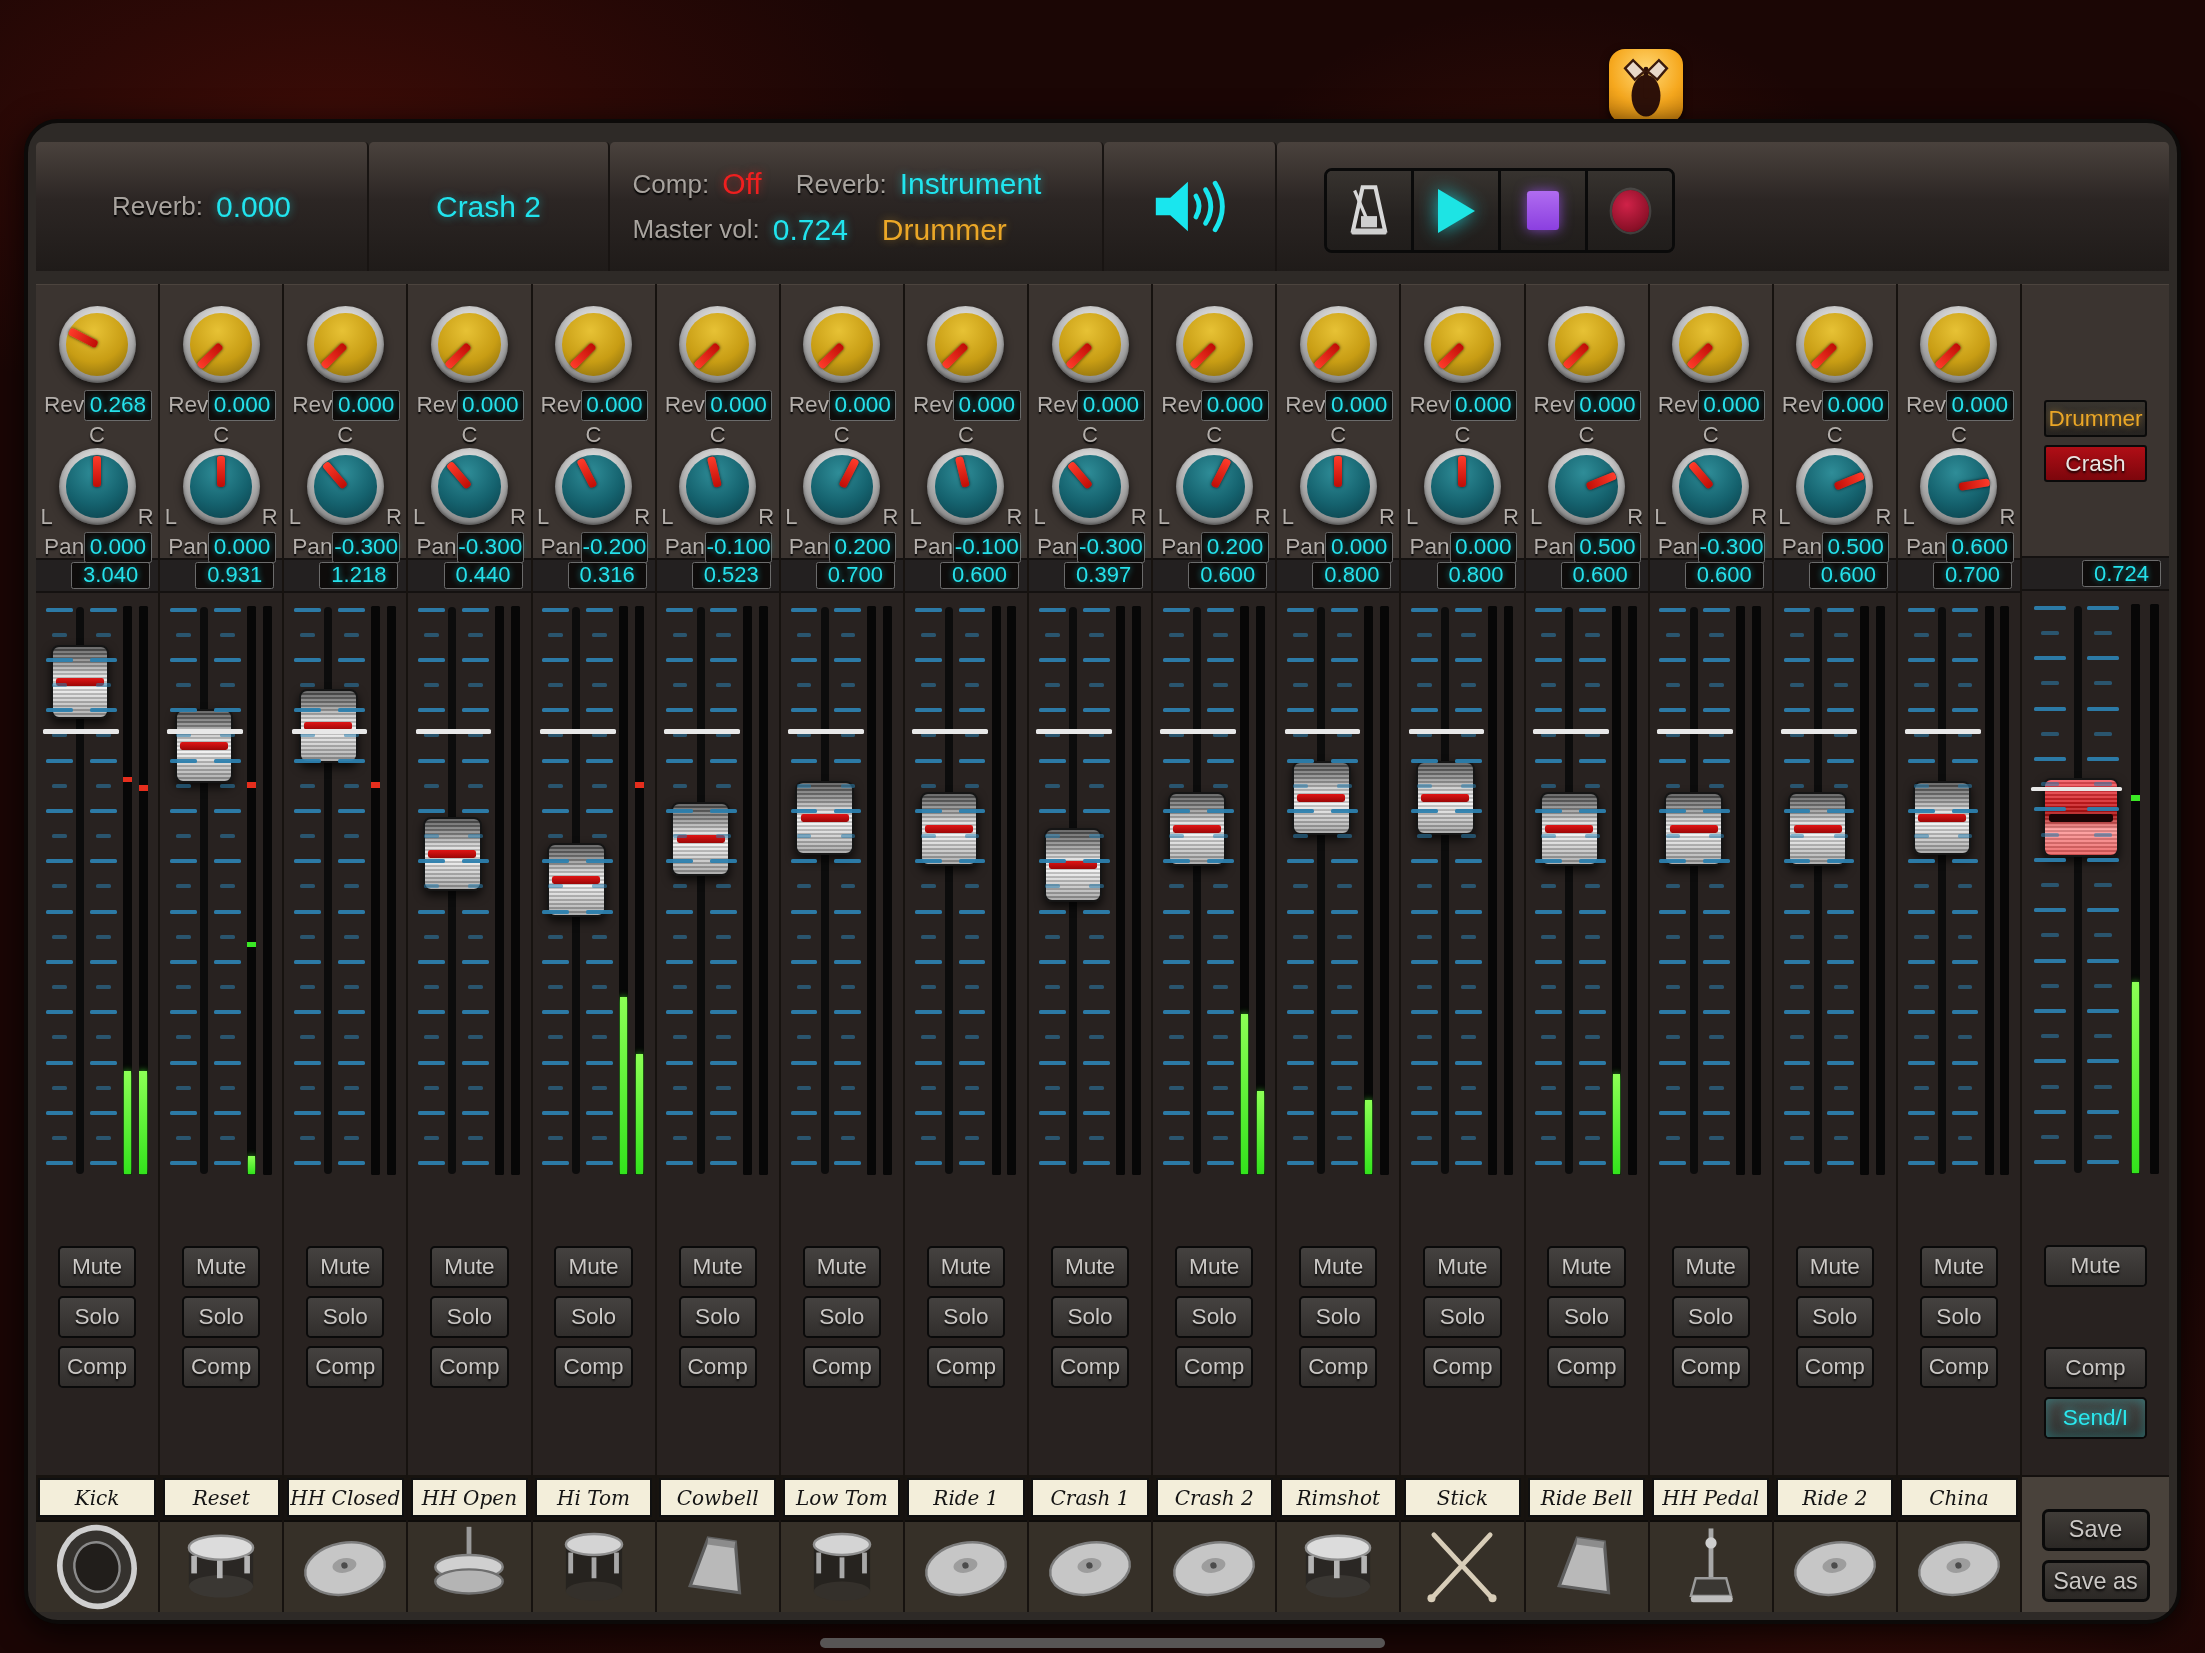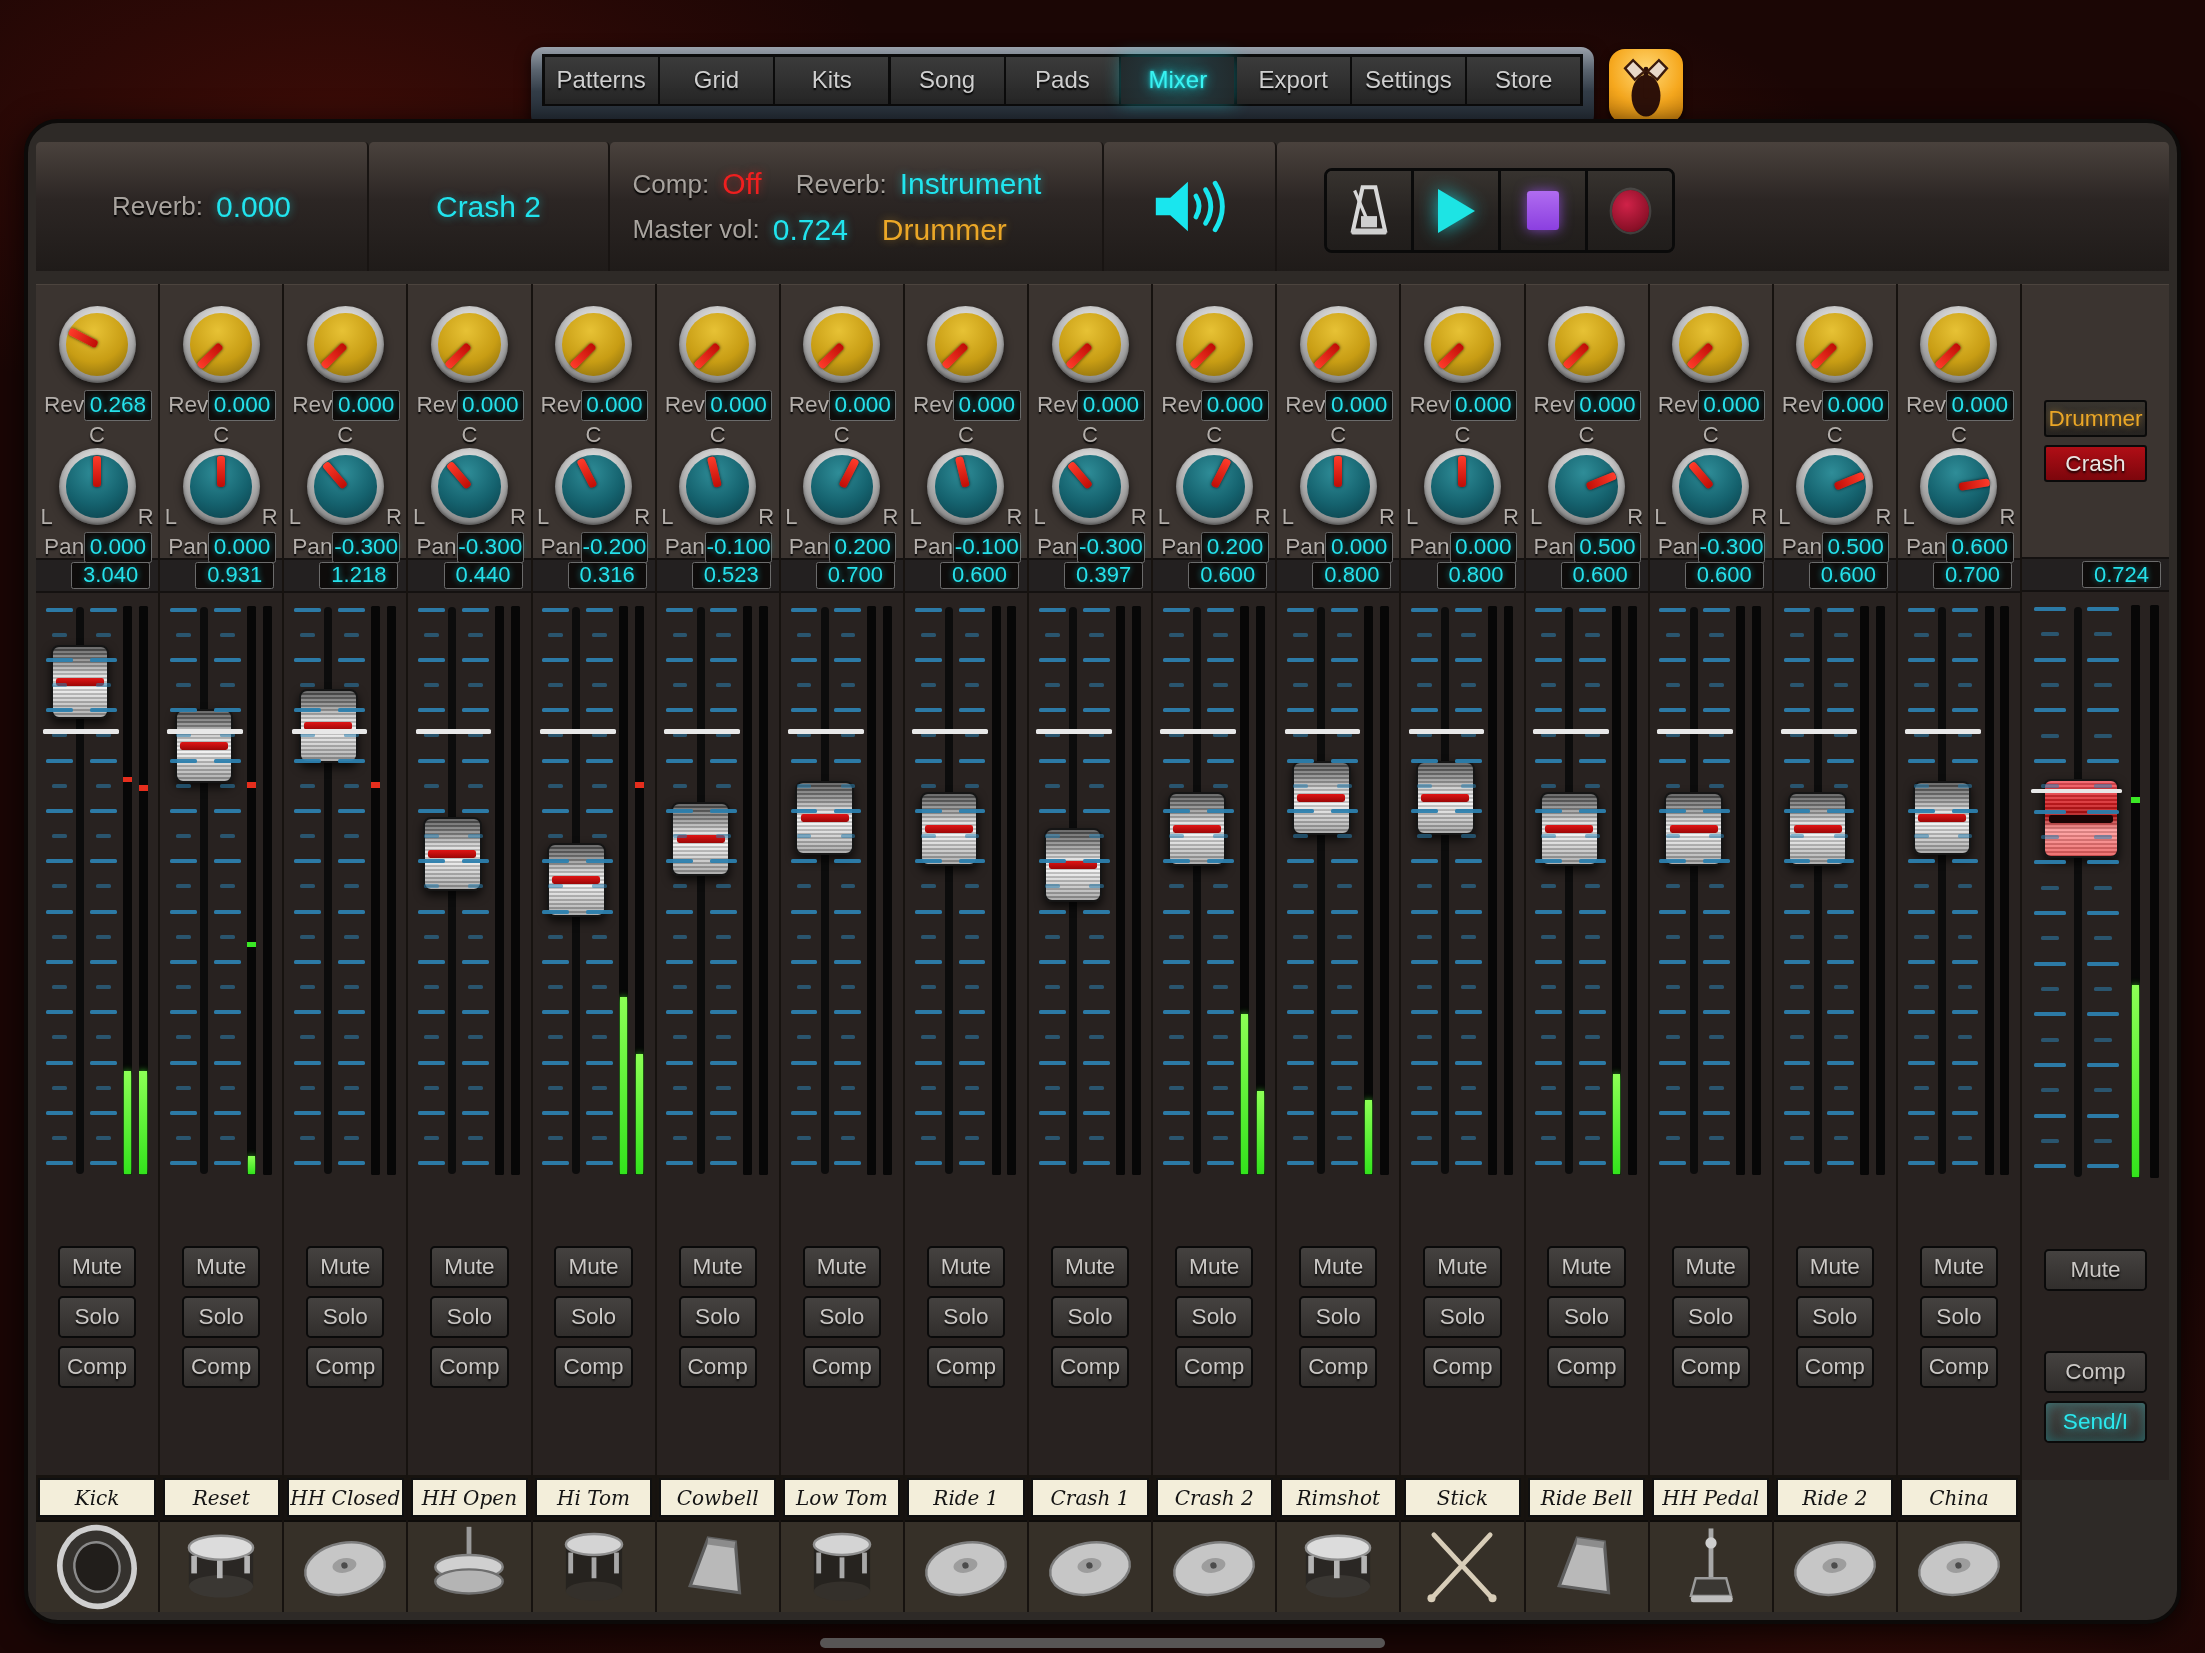--- a/index.html
+++ b/index.html
@@ -129,33 +129,20 @@
     background:linear-gradient(180deg,#403c38,#2b2825);color:#cbc8c5;font-size:23.4px;
     display:flex;align-items:center;justify-content:center;text-shadow:0 1.6px 2.4px #000;}
   
   .home{position:absolute;left:820px;bottom:4.8px;width:565px;height:10.5px;border-radius:5.7px;background:#5e5e5e;opacity:.9;}
   svg{display:block;}
 </style>
 </head>
 <body>
 
 <div class="navwrap">
-  <div class="navbar">
-    <div class="tabs" id="navtabs">
-        <div class="tab">Patterns</div>
-        <div class="tab">Grid</div>
-        <div class="tab">Kits</div>
-        <div class="tab">Song</div>
-        <div class="tab">Pads</div>
-        <div class="tab active">Mixer</div>
-        <div class="tab">Export</div>
-        <div class="tab">Settings</div>
-        <div class="tab">Store</div>
-      </div>
-  </div>
   <div class="applogo">
     <svg width="74" height="74" viewBox="0 0 92 92">
       <ellipse cx="46" cy="58" rx="18" ry="26" fill="#2e1109"></ellipse>
       <rect x="43" y="22" width="6" height="40" rx="3" fill="#2e1109"></rect>
       <g fill="#e8d8c8" stroke="#3a1a0c" stroke-width="3">
         <path d="M30 14 l14 14 -12 10 -12 -14 z"></path>
         <path d="M62 14 l-14 14 12 10 12 -14 z"></path>
       </g>
     </svg>
   </div>
@@ -1911,18 +1898,22 @@
           <div class="tick" style="top: 96%; left: 8%; width: 22%; background: rgb(44, 127, 174); opacity: 0.95;"></div>
           <div class="tick" style="top: 96%; left: 44%; width: 22%; background: rgb(44, 127, 174); opacity: 0.95;"></div>
           <div class="tick" style="top: 33%; left: 6%; width: 62%; background: rgb(232, 232, 232); height: 4.8px;"></div>
         </div>
       <div class="m-btns">
         <div class="sbtn" style="width:70%">Mute</div>
         <div class="gap"></div>
         <div class="sbtn" style="width:70%">Comp</div>
         <div class="sbtn glow" style="width:70%">Send/I</div>
       </div>
+      <div class="savepanel">
+        <div class="savebtn">Save</div>
+        <div class="savebtn">Save as</div>
+      </div>
     </div>
   </div>
 </div>
 
 <div class="home"></div>
 
 
 </body></html>

